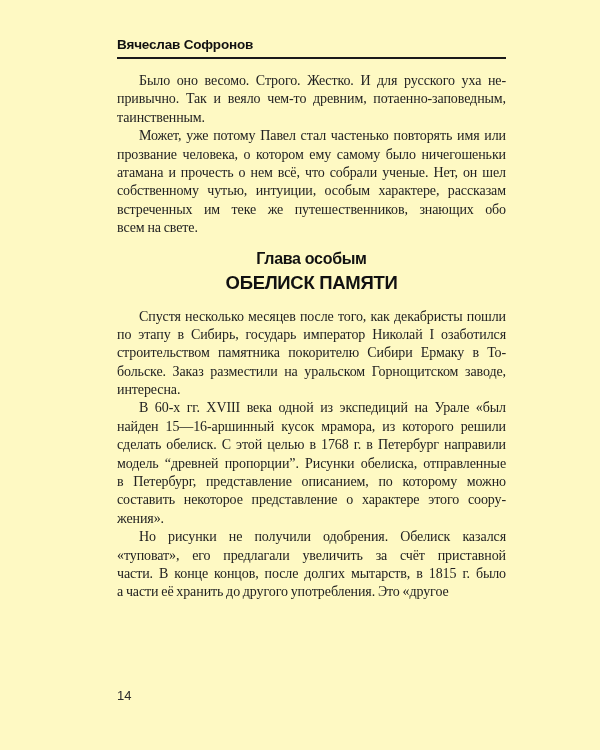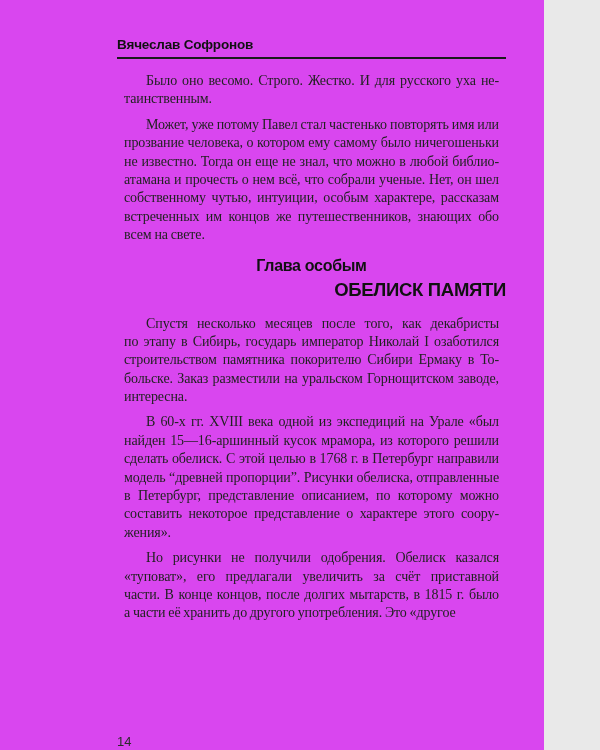--- a/index.html
+++ b/index.html
@@ -1,20 +1,20 @@
 <!DOCTYPE html>
 <html><head>
 <meta charset="utf-8">
 <style>
   html, body { margin: 0; padding: 0; background: #e9e9e9; }
   .page {
     position: relative;
-    width: 544px;
+    width: 600px;
     height: 750px;
-    background: #d946ef;
+    background: #fef9c3;
     overflow: hidden;
   }
   .column {
     position: absolute;
     left: 117px;
     top: 38px;
     width: 389px;
   }
   .running-header {
     font-family: "Liberation Sans", "DejaVu Sans", sans-serif;
@@ -31,21 +31,21 @@
     width: 100%;
   }
   .body-text {
     margin-top: 13px;
     font-family: "Liberation Serif", "DejaVu Serif", serif;
     font-size: 14px;
     color: #222222;
     letter-spacing: -0.1px;
     word-spacing: -0.6px;
   }
-  .para { margin: 7px; }
+  .para { margin: 0; }
   .line {
     height: 18.4px;
     line-height: 18.4px;
     overflow: hidden;
     text-align: justify;
     text-align-last: justify;
     white-space: normal;
   }
   .line.last { text-align-last: left; }
   .line.first { text-indent: 22px; }
@@ -59,50 +59,49 @@
   }
   .chapter-kicker {
     font-size: 16px;
     line-height: 23px;
     letter-spacing: -0.3px;
   }
   .chapter-title {
     font-size: 18.5px;
     line-height: 25px;
     letter-spacing: -0.3px;
-    text-align: right;
   }
   .page-number {
     position: absolute;
     left: 117px;
-    top: 734px;
+    top: 688px;
     font-family: "Liberation Sans", "DejaVu Sans", sans-serif;
     font-size: 13px;
     color: #2b2b2b;
   }
 </style>
 </head>
 <body>
 
 <div class="page">
   <div class="column">
     <div class="running-header">Вячеслав Софронов</div>
     <hr class="header-rule">
     <div class="body-text">
         <div class="para">
           <div class="line first">Было оно весомо. Строго. Жестко. И для русского уха не-</div>
+          <div class="line">привычно. Так и веяло чем-то древним, потаенно-заповедным,</div>
           <div class="line last">таинственным.</div>
         </div>
         <div class="para">
           <div class="line first">Может, уже потому Павел стал частенько повторять имя или</div>
           <div class="line">прозвание человека, о котором ему самому было ничегошеньки</div>
-          <div class="line">не известно. Тогда он еще не знал, что можно в любой библио-</div>
           <div class="line">атамана и прочесть о нем всё, что собрали ученые. Нет, он шел</div>
           <div class="line">собственному чутью, интуиции, особым характере, рассказам</div>
-          <div class="line">встреченных им концов же путешественников, знающих обо</div>
+          <div class="line">встреченных им теке же путешественников, знающих обо</div>
           <div class="line last">всем на свете.</div>
         </div>
       </div>
     <div class="chapter-heading">
       <div class="chapter-kicker">Глава особым</div>
       <div class="chapter-title">ОБЕЛИСК ПАМЯТИ</div>
     </div>
     <div class="body-text" style="margin-top:0">
         <div class="para">
           <div class="line first">Спустя несколько месяцев после того, как декабристы пошли</div>

